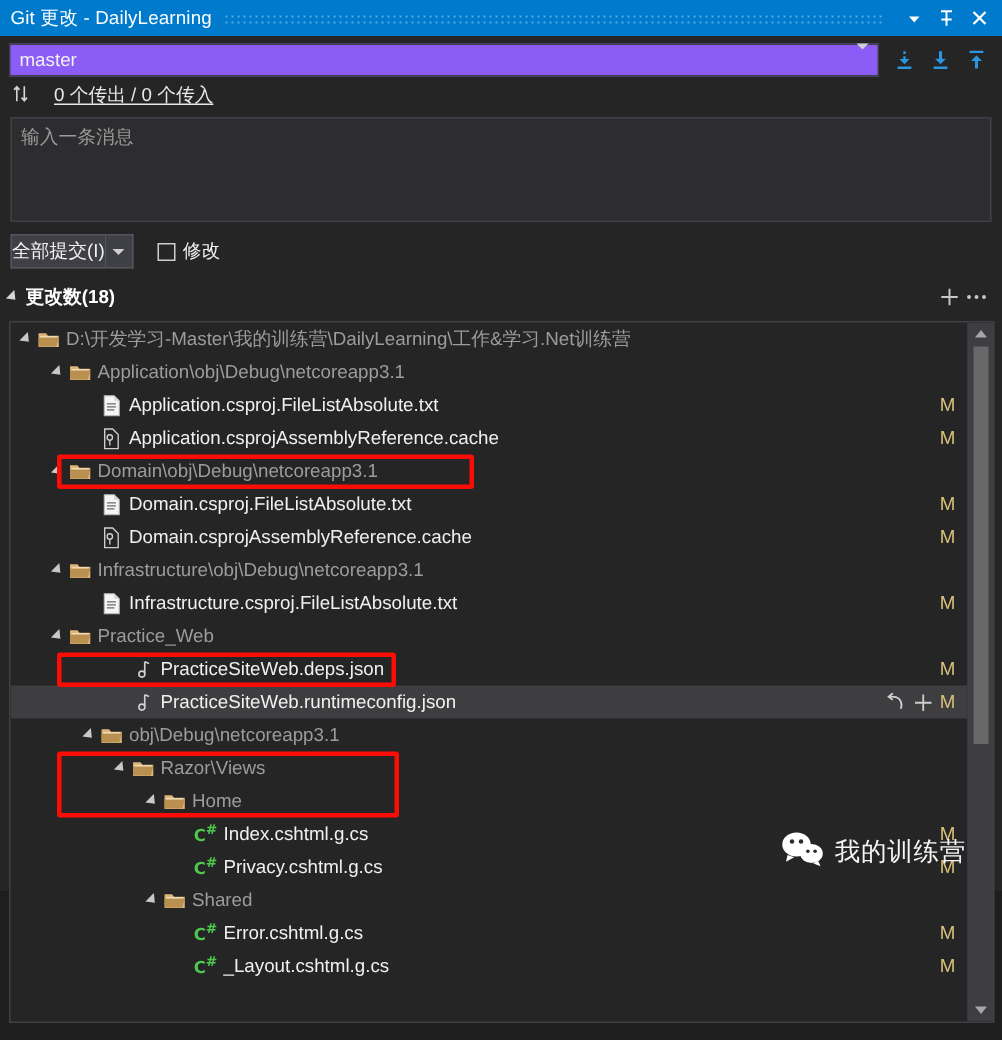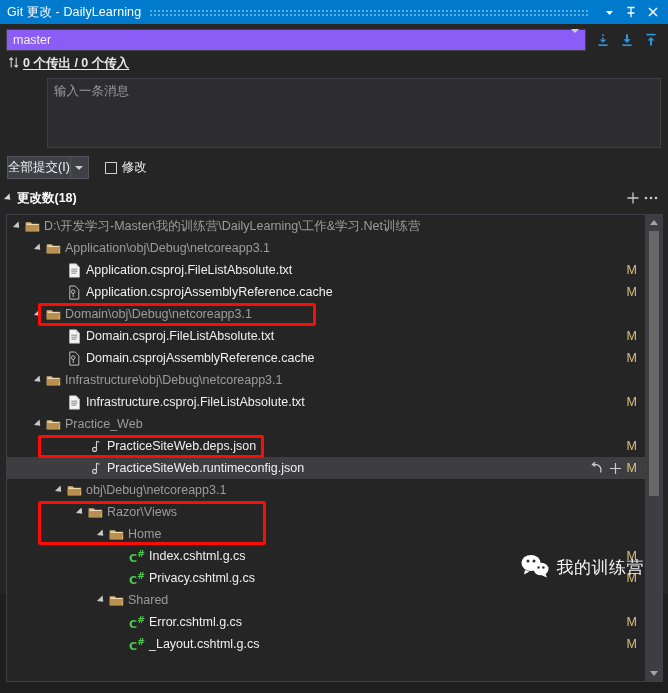--- a/index.html
+++ b/index.html
@@ -103,44 +103,42 @@
   }
   .icon-btn {
     width: 22px; height: 22px;
     display: flex; align-items: center; justify-content: center;
   }
 
   
   .sync-row {
     display: flex;
     align-items: center;
-    gap: 3px;
+    gap: 16px;
     padding: 4px 0 3px 8px;
     font-size: 12.5px;
-    font-weight: bold;
   }
   .sync-row .arrows { color: #d4d4d4; font-size: 12px; }
   .sync-link {
     color: #e8e8e8;
     text-decoration: underline;
     text-underline-offset: 2px;
     cursor: pointer;
   }
 
   
   .msg-wrap { padding: 3px 7px 0 7px; }
   .msgbox {
     height: 70px;
     background: #2d2d30;
     border: 1px solid #3f3f46;
     box-sizing: border-box;
     padding: 4px 6px;
     color: #9a9a9a;
     font-size: 12.5px;
-    margin-left: 40px;
   }
 
   
   .commit-row {
     display: flex;
     align-items: center;
     padding: 8px 0 7px 7px;
   }
   .commit-btn {
     height: 23px;

